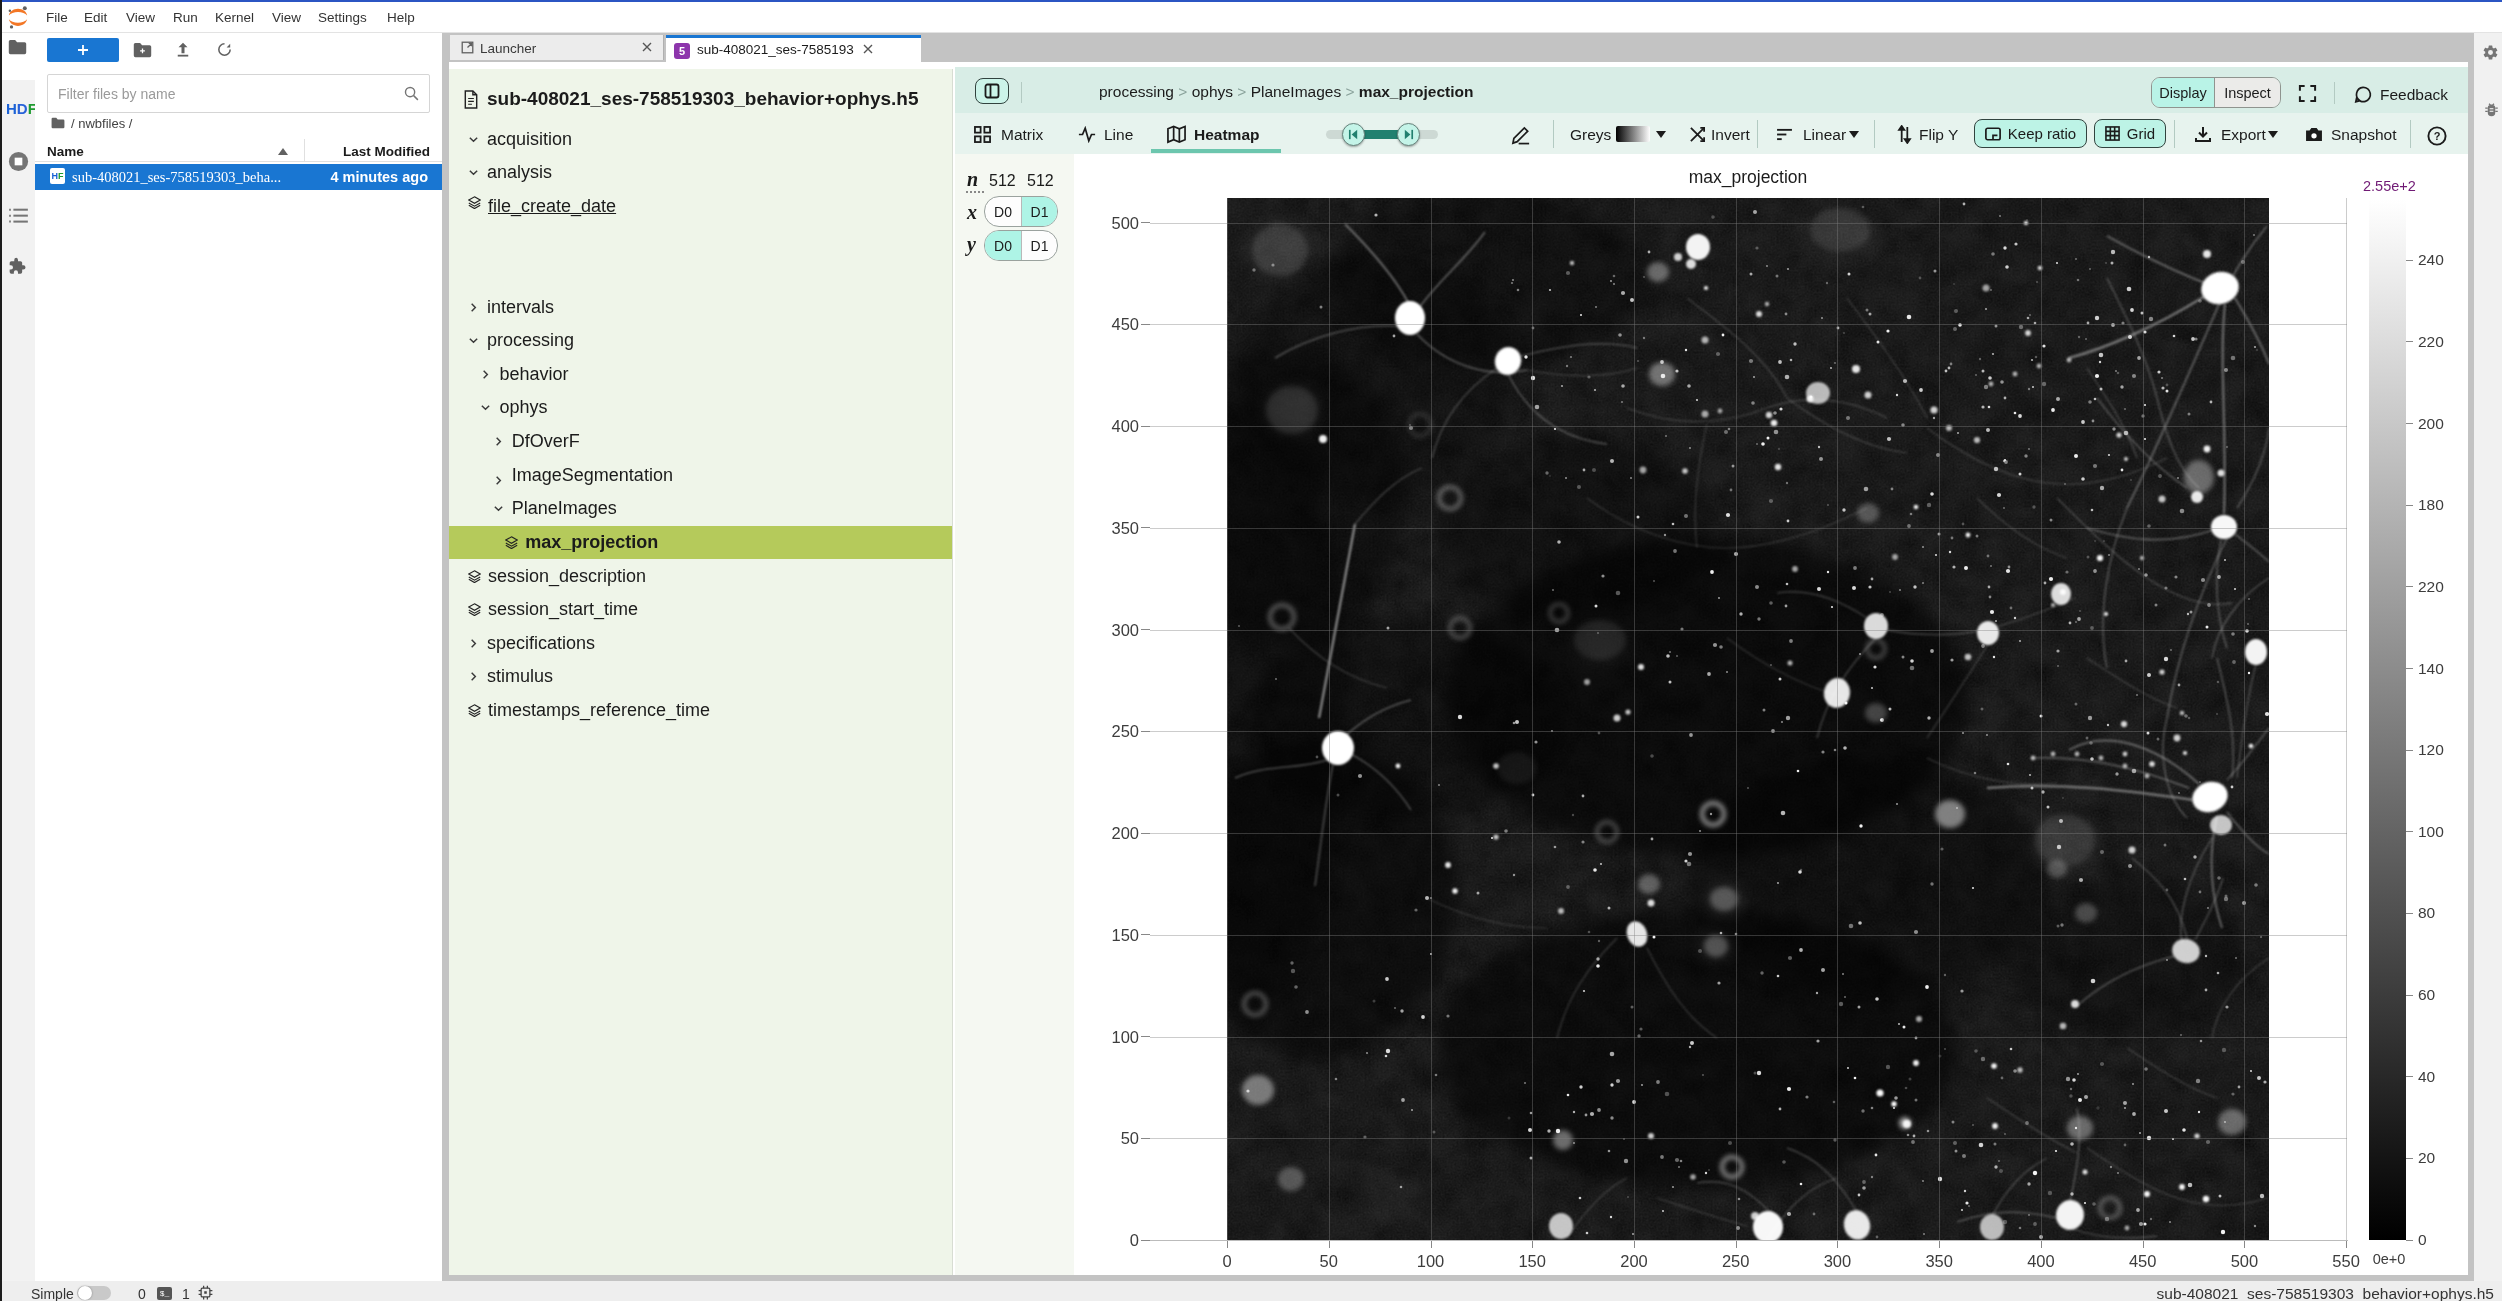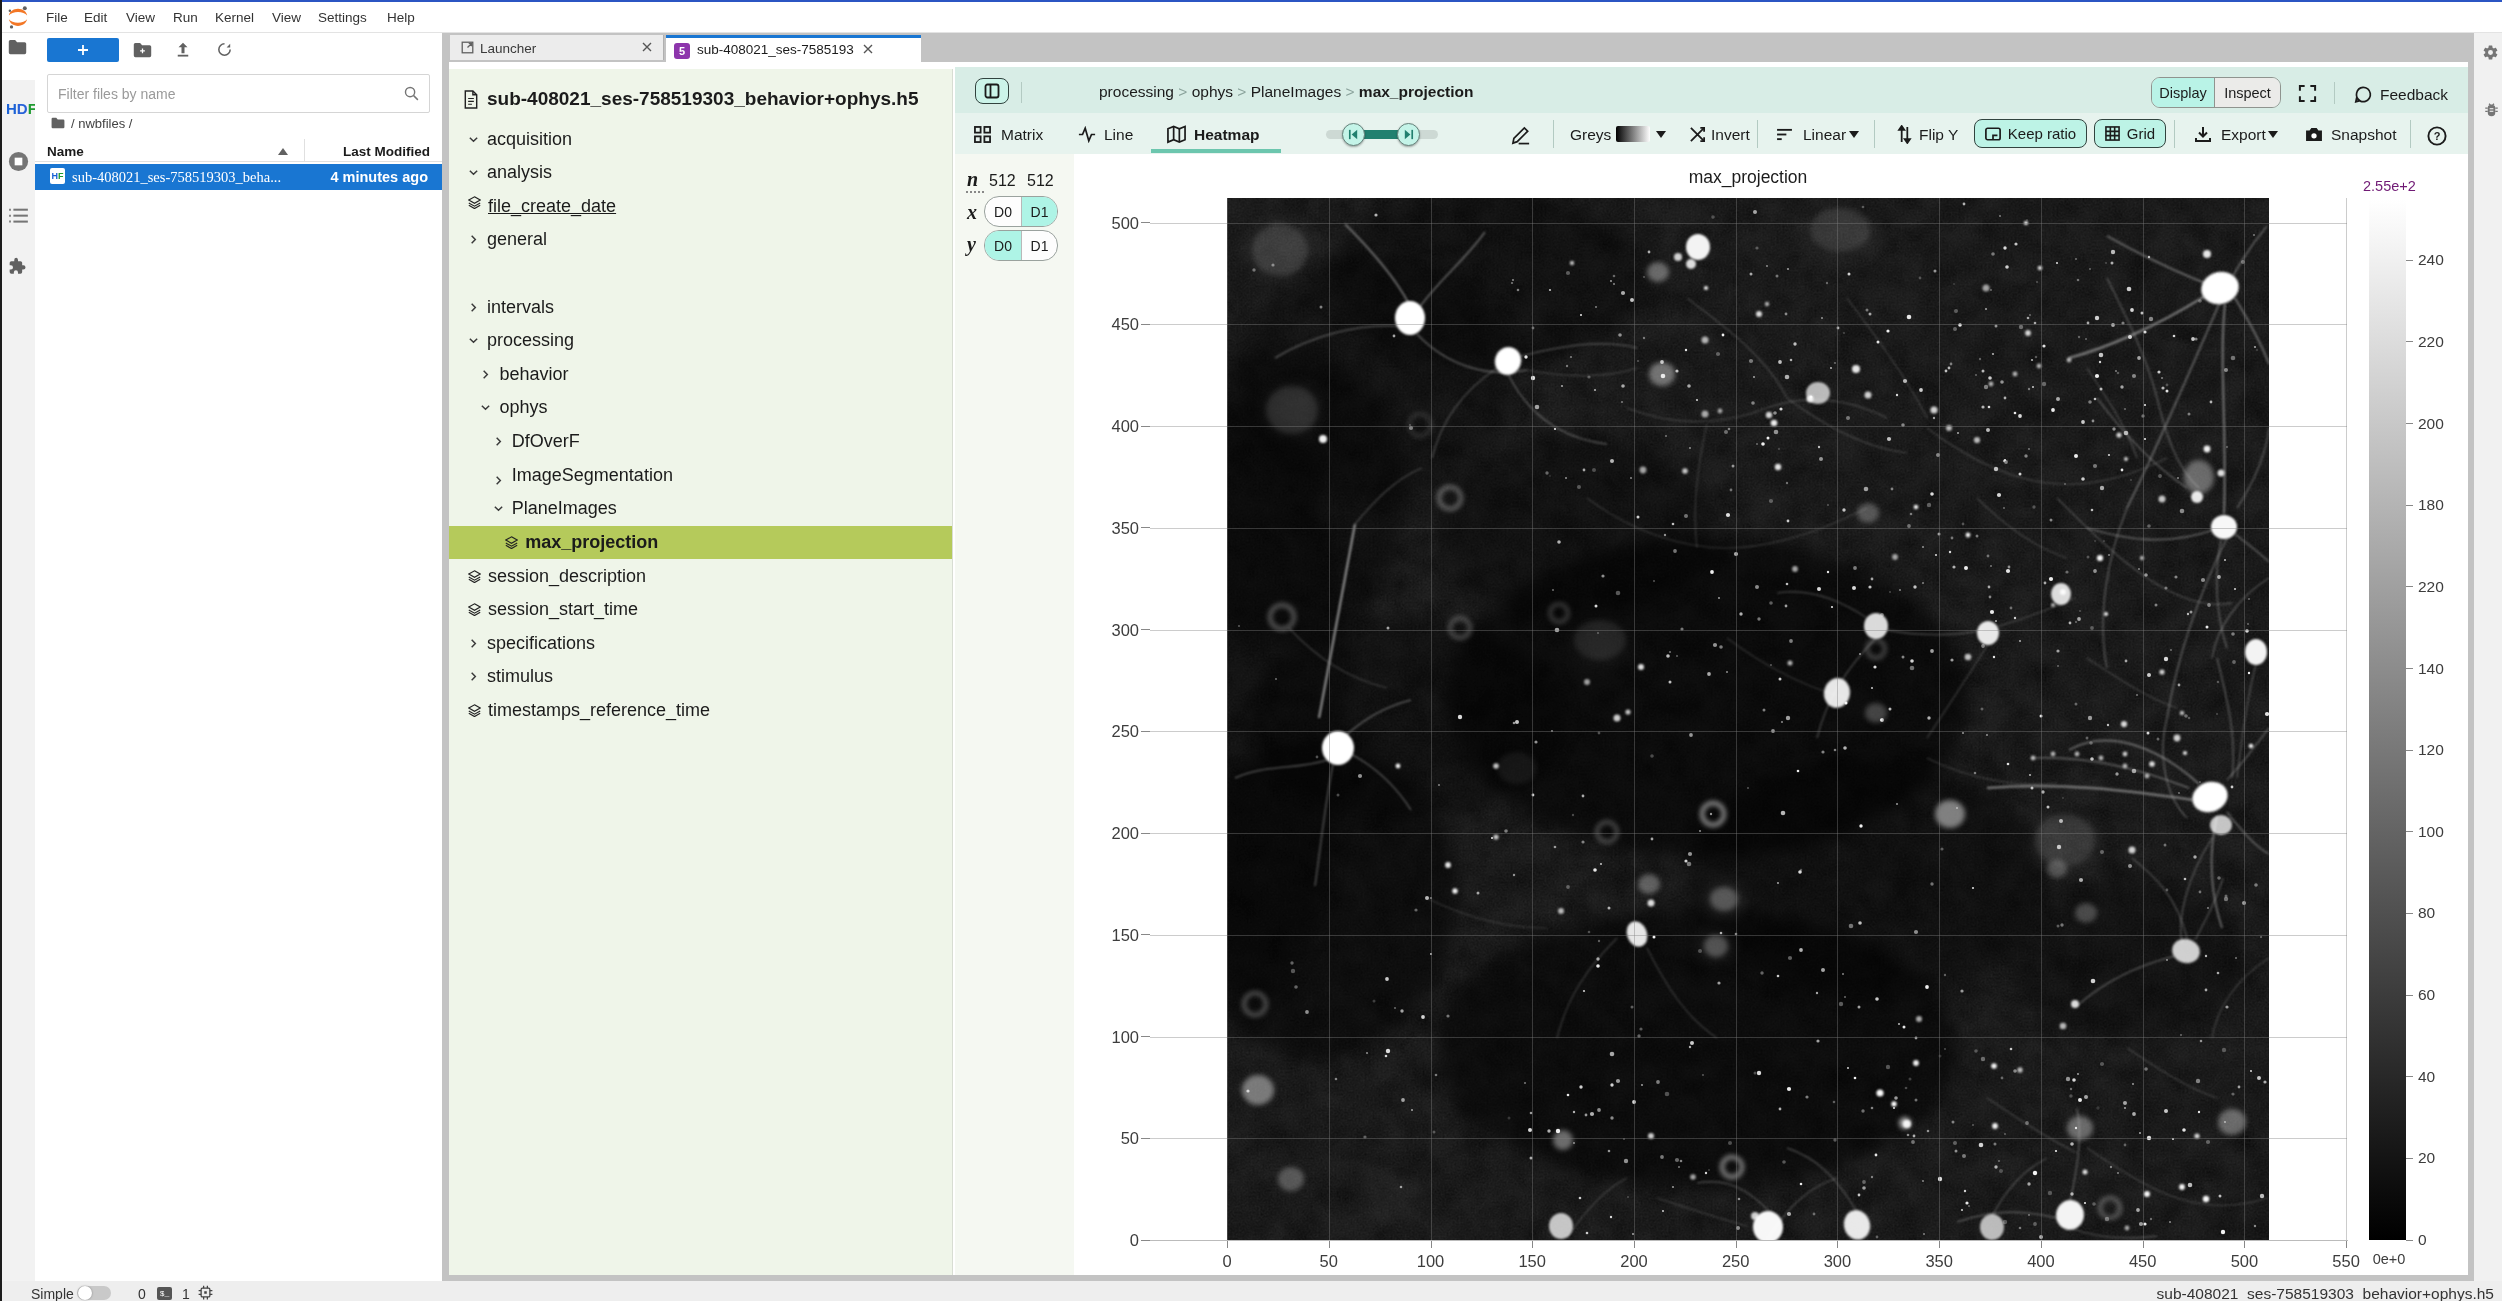--- a/index.html
+++ b/index.html
@@ -158,25 +158,20 @@
       <span style="display:flex;align-items:center;"><svg width="11" height="11" viewBox="0 0 12 12" style="margin-right:8px;flex:none">
           <path d="M2 4l4 4 4-4" fill="none" stroke="#3a3a3a" stroke-width="1.6"></path>
         </svg>analysis</span>
     </div>
 <div class="trow" style="top:121px;height:33px;padding-left:19.0px">
       <span style="display:flex;align-items:flex-start;text-decoration:underline;"><svg width="13" height="13" viewBox="0 0 16 16" style="margin-right:7px;flex:none">
           <path d="M8 1L15 5 8 9 1 5z" fill="none" stroke="#222" stroke-width="1.4"></path>
           <path d="M1 8.5L8 12.5 15 8.5" fill="none" stroke="#222" stroke-width="1.4"></path>
           <path d="M1 11.5L8 15.5 15 11.5" fill="none" stroke="#222" stroke-width="1.4"></path>
         </svg>file_create_date</span>
-    </div>
-<div class="trow" style="top:154px;height:33px;padding-left:19.0px">
-      <span style="display:flex;align-items:center;"><svg width="11" height="11" viewBox="0 0 12 12" style="margin-right:8px;flex:none">
-          <path d="M4 2l4 4-4 4" fill="none" stroke="#3a3a3a" stroke-width="1.6"></path>
-        </svg>general</span>
     </div>
 <div class="trow" style="top:222px;height:33px;padding-left:19.0px">
       <span style="display:flex;align-items:center;"><svg width="11" height="11" viewBox="0 0 12 12" style="margin-right:8px;flex:none">
           <path d="M4 2l4 4-4 4" fill="none" stroke="#3a3a3a" stroke-width="1.6"></path>
         </svg>intervals</span>
     </div>
 <div class="trow" style="top:255px;height:33px;padding-left:19.0px">
       <span style="display:flex;align-items:center;"><svg width="11" height="11" viewBox="0 0 12 12" style="margin-right:8px;flex:none">
           <path d="M2 4l4 4 4-4" fill="none" stroke="#3a3a3a" stroke-width="1.6"></path>
         </svg>processing</span>

